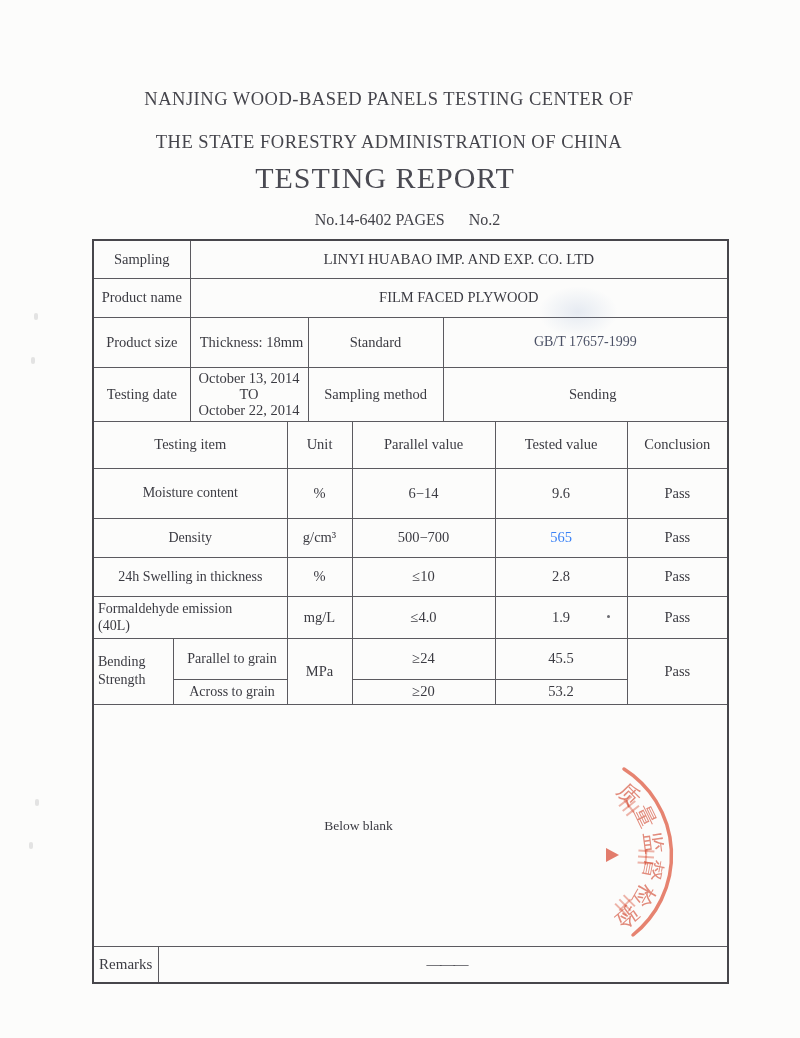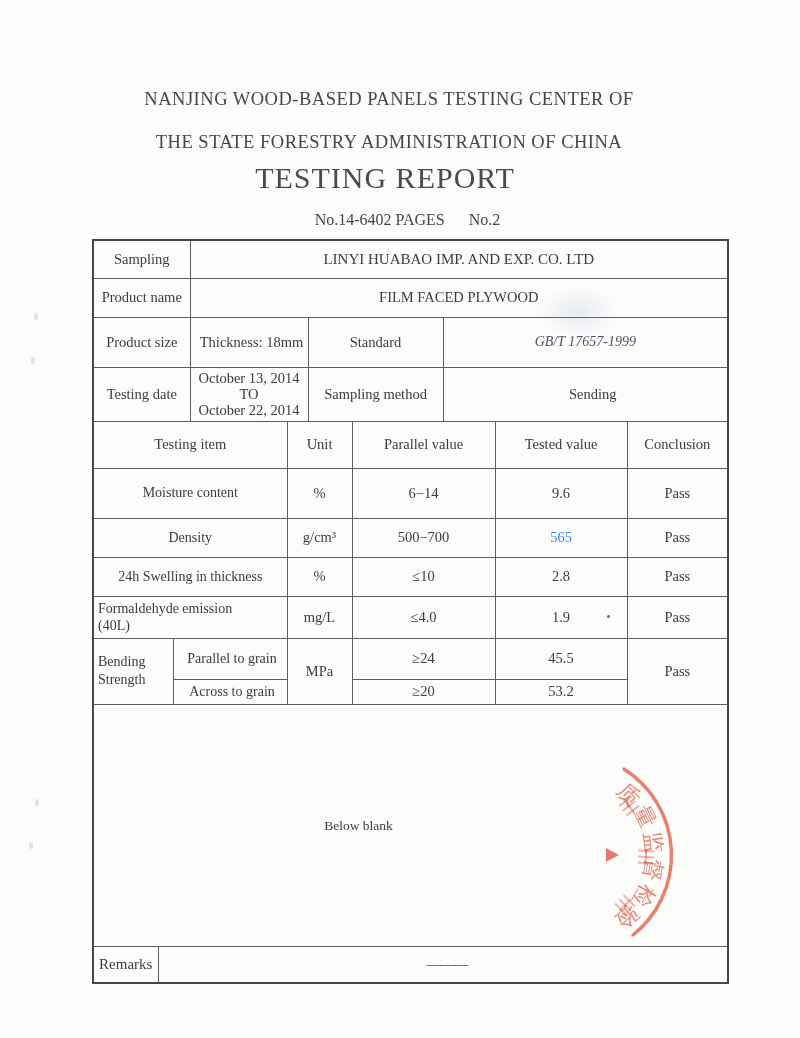--- a/index.html
+++ b/index.html
@@ -123,21 +123,21 @@
 
   <tr style="height:39px">
     <td colspan="3" class="lbl">Product name</td>
     <td colspan="7" class="left small">FILM FACED PLYWOOD</td>
   </tr>
 
   <tr style="height:50px">
     <td colspan="3" class="lbl">Product size</td>
     <td colspan="2" class="left small" style="padding-left:9px">Thickness: 18mm</td>
     <td colspan="2" class="lbl">Standard</td>
-    <td colspan="3" class="left" style="font-size: 14px; color: rgb(75, 81, 102); font-style: italic;">GB/T 17657-1999</td>
+    <td colspan="3" class="left" style="font-size: 14px; color: rgb(75, 81, 102);">GB/T 17657-1999</td>
   </tr>
 
   <tr style="height:54px">
     <td colspan="3" class="lbl">Testing date</td>
     <td colspan="2" class="dates">
       <span>October 13, 2014</span>
       <span>TO</span>
       <span>October 22, 2014</span>
     </td>
     <td colspan="2" class="lbl">Sampling method</td>

